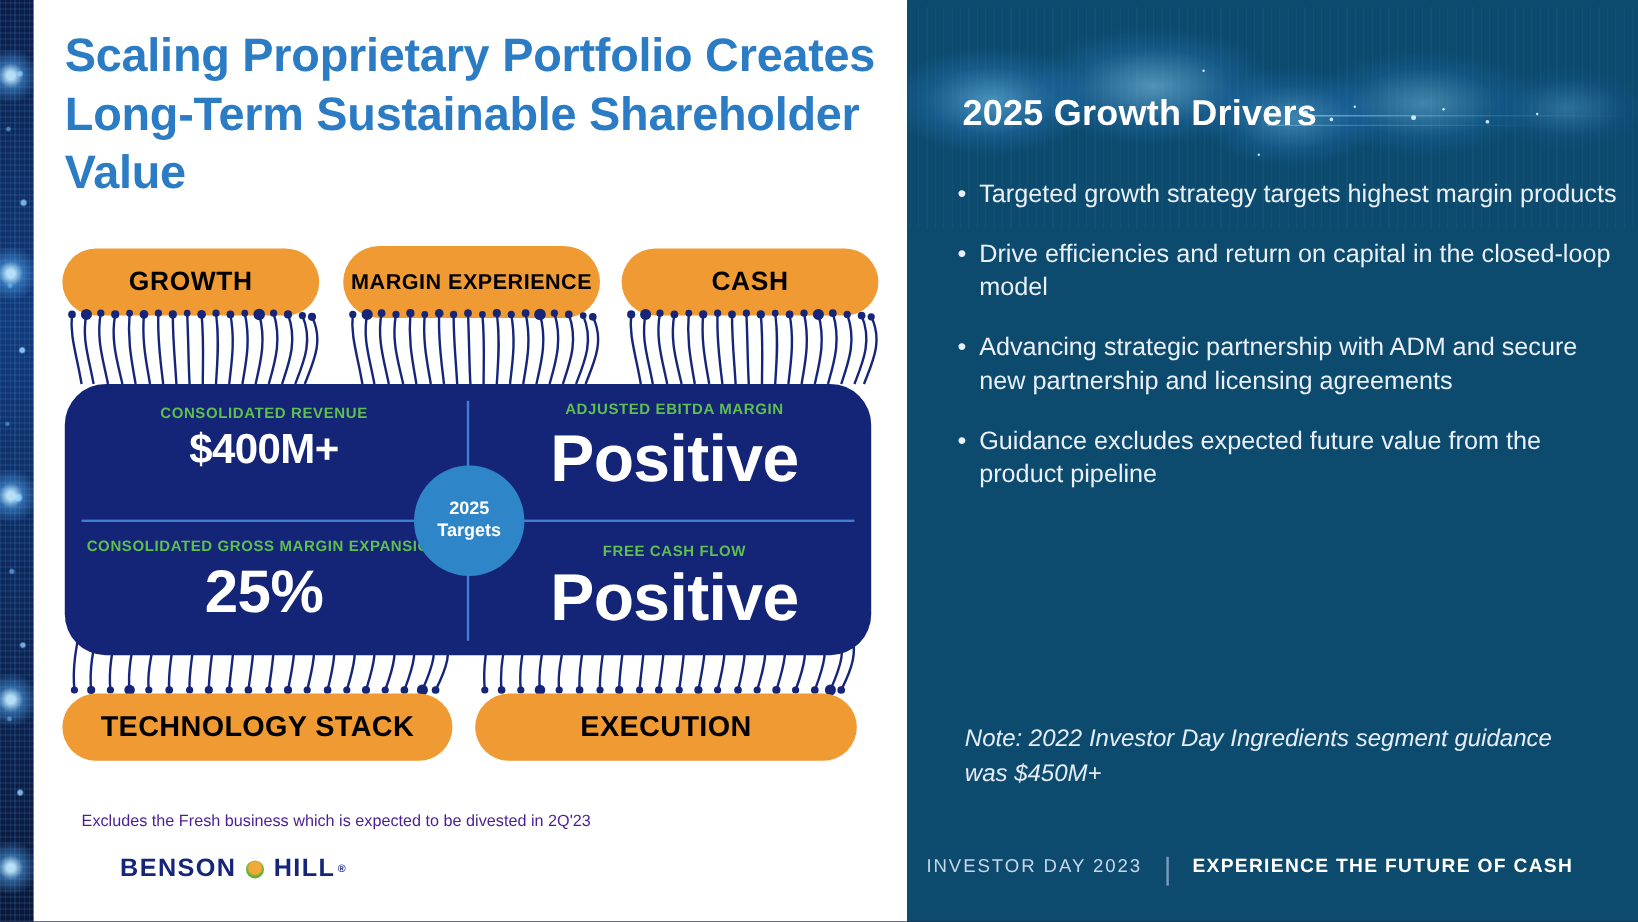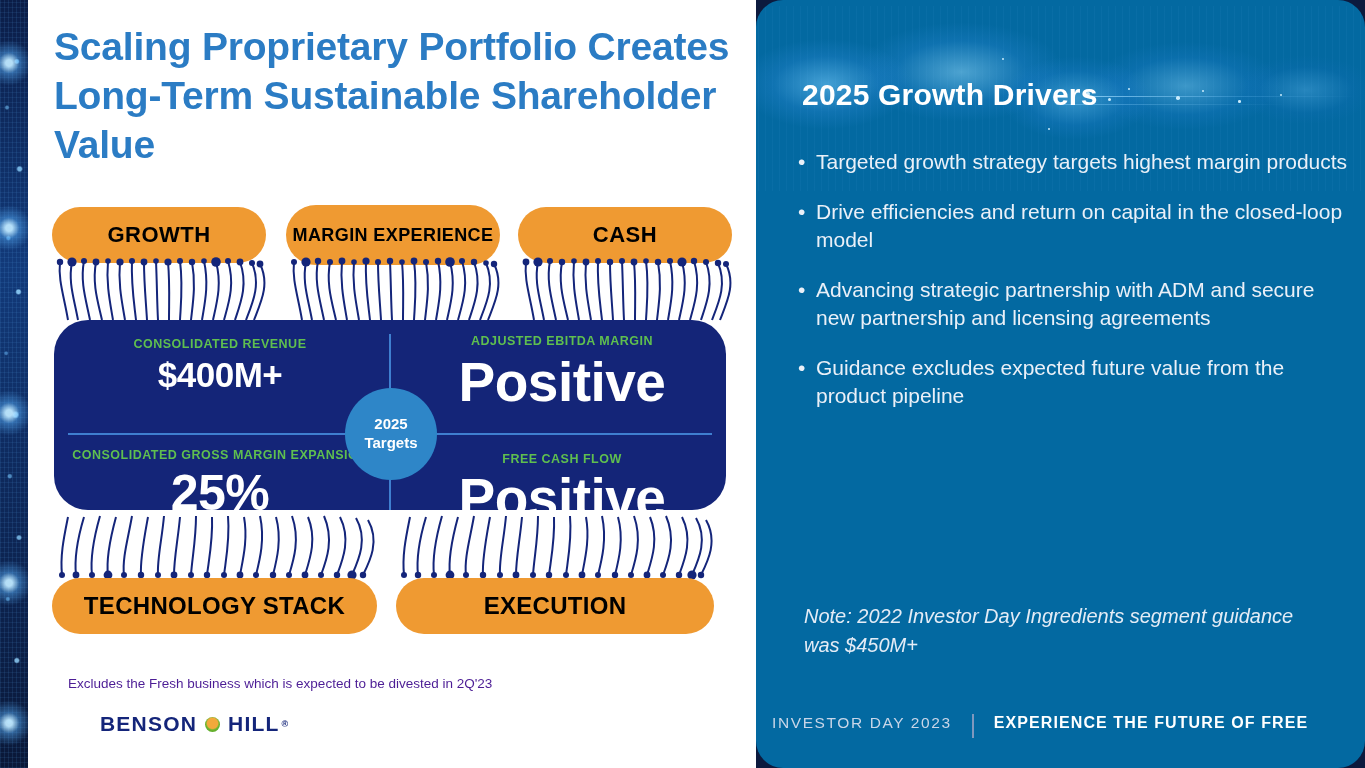--- a/index.html
+++ b/index.html
@@ -62,21 +62,21 @@
   
   .roots { position:absolute; }
   .roots-top-1 { left:24px;  top:256px; }
   .roots-top-2 { left:258px; top:256px; }
   .roots-top-3 { left:490px; top:256px; }
   .roots-bot-1 { left:24px;  top:515px; }
   .roots-bot-2 { left:368px; top:515px; }
 
   
   .metrics {
-    position:absolute; left:26px; top:320px; width:672px; height:190px;
+    position:absolute; left:26px; top:320px; width:672px; height:226px;
     background:#142578; border-radius:34px; overflow:hidden;
   }
   .div-h { position:absolute; left:14px; top:113px; width:644px; height:2px; background:#3f7fd0; }
   .div-v { position:absolute; left:335px; top:14px; width:2px; height:200px; background:#3f7fd0; }
   .center-circle {
     position:absolute; left:291px; top:68px; width:92px; height:92px; border-radius:50%;
     background:#2e86c8; display:flex; flex-direction:column; align-items:center; justify-content:center;
     color:#ffffff; font-weight:bold; font-size:15px; line-height:1.25; z-index:3;
   }
   .quad { position:absolute; text-align:center; z-index:2; }
@@ -104,21 +104,21 @@
   }
   .logo-mark {
     width:15px; height:15px; border-radius:50%; margin:0 8px;
     background:radial-gradient(circle at 50% 42%, #f2a93b 0 45%, #6ab52e 58%, #4e9c24 100%);
   }
   .logo-reg { font-size:9px; vertical-align:super; margin-left:2px; font-weight:bold; }
 
   
   .right {
     position:absolute; left:756px; top:0; width:609px; height:768px;
-    background:#0369a1; overflow:hidden;border-radius:27px;
+    background:#0c4a6e; overflow:hidden;
   }
   .nebula {
     position:absolute; left:-40px; top:6px; width:660px; height:185px;
     background:
       radial-gradient(ellipse 110px 58px at 110px 78px, rgba(120,205,255,.55) 0%, rgba(60,150,235,.22) 48%, rgba(20,60,150,0) 78%),
       radial-gradient(ellipse 130px 62px at 245px 66px, rgba(150,220,255,.50) 0%, rgba(60,150,235,.20) 50%, rgba(20,60,150,0) 80%),
       radial-gradient(ellipse 95px 52px at 360px 92px, rgba(120,205,255,.45) 0%, rgba(50,140,230,.18) 52%, rgba(20,60,150,0) 80%),
       radial-gradient(ellipse 120px 55px at 470px 80px, rgba(140,215,255,.42) 0%, rgba(50,140,230,.16) 52%, rgba(20,60,150,0) 80%),
       radial-gradient(ellipse 85px 42px at 590px 84px, rgba(120,200,255,.30) 0%, rgba(40,120,210,.10) 55%, rgba(20,60,150,0) 82%),
       repeating-linear-gradient(90deg, rgba(120,190,255,.05) 0 1px, transparent 1px 7px);
@@ -487,17 +487,17 @@
         <span class="dot">•</span>
         <span class="btext">Guidance excludes expected future value from the product pipeline</span>
       </div>
     </div>
 
     <div class="note">Note: 2022 Investor Day Ingredients segment guidance was $450M+</div>
 
     <div class="footer">
       <span class="f-left">INVESTOR DAY 2023</span>
       <span class="f-sep"></span>
-      <span class="f-right">EXPERIENCE THE FUTURE OF FREE</span>
+      <span class="f-right">EXPERIENCE THE FUTURE OF CASH</span>
     </div>
   </div>
 
 </div>
 
 </body></html>

